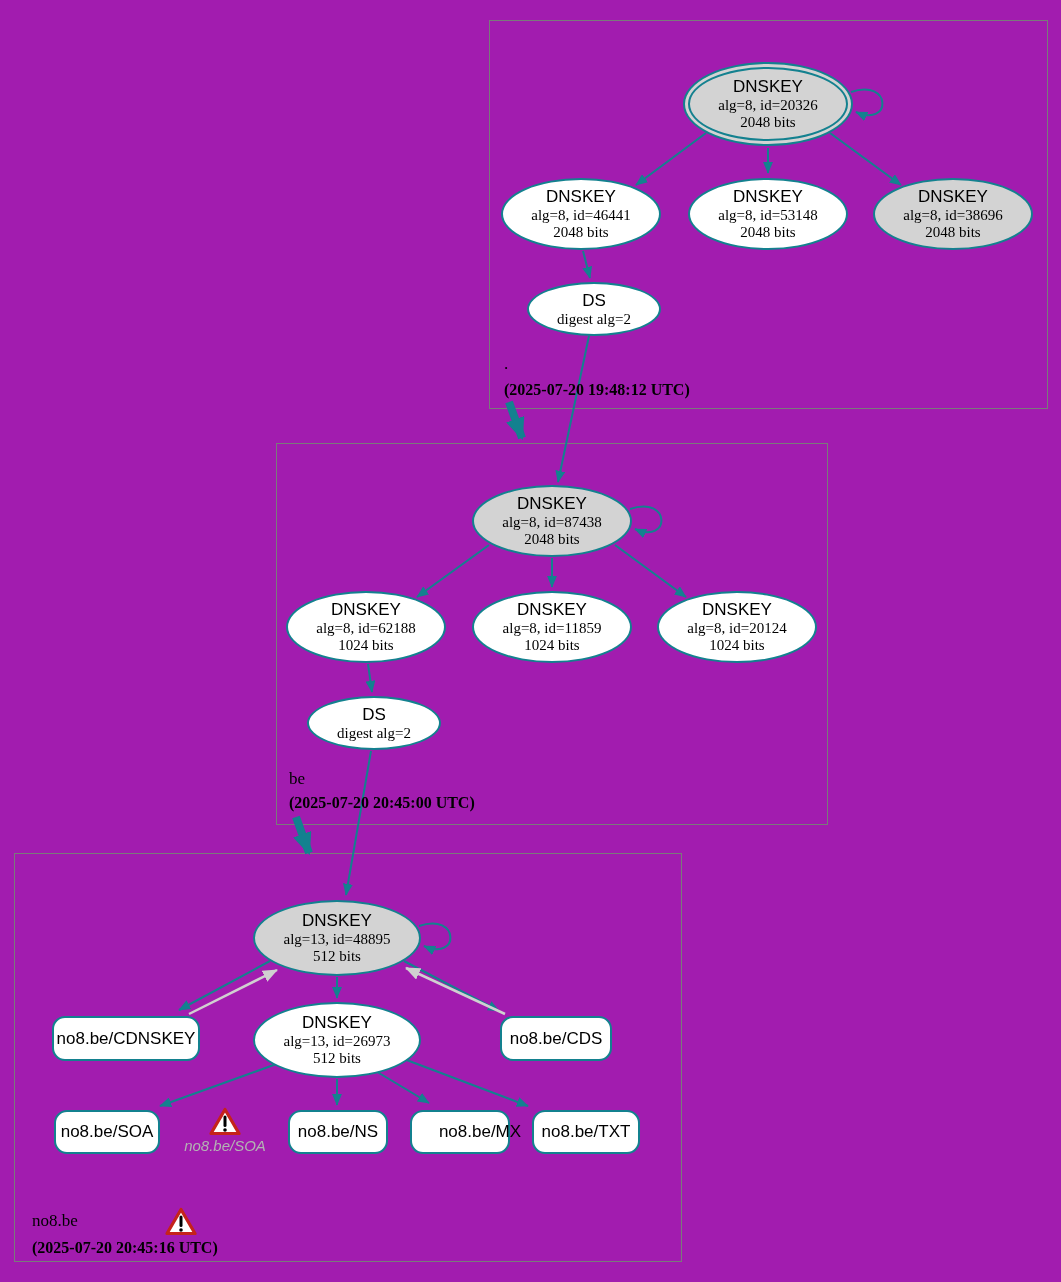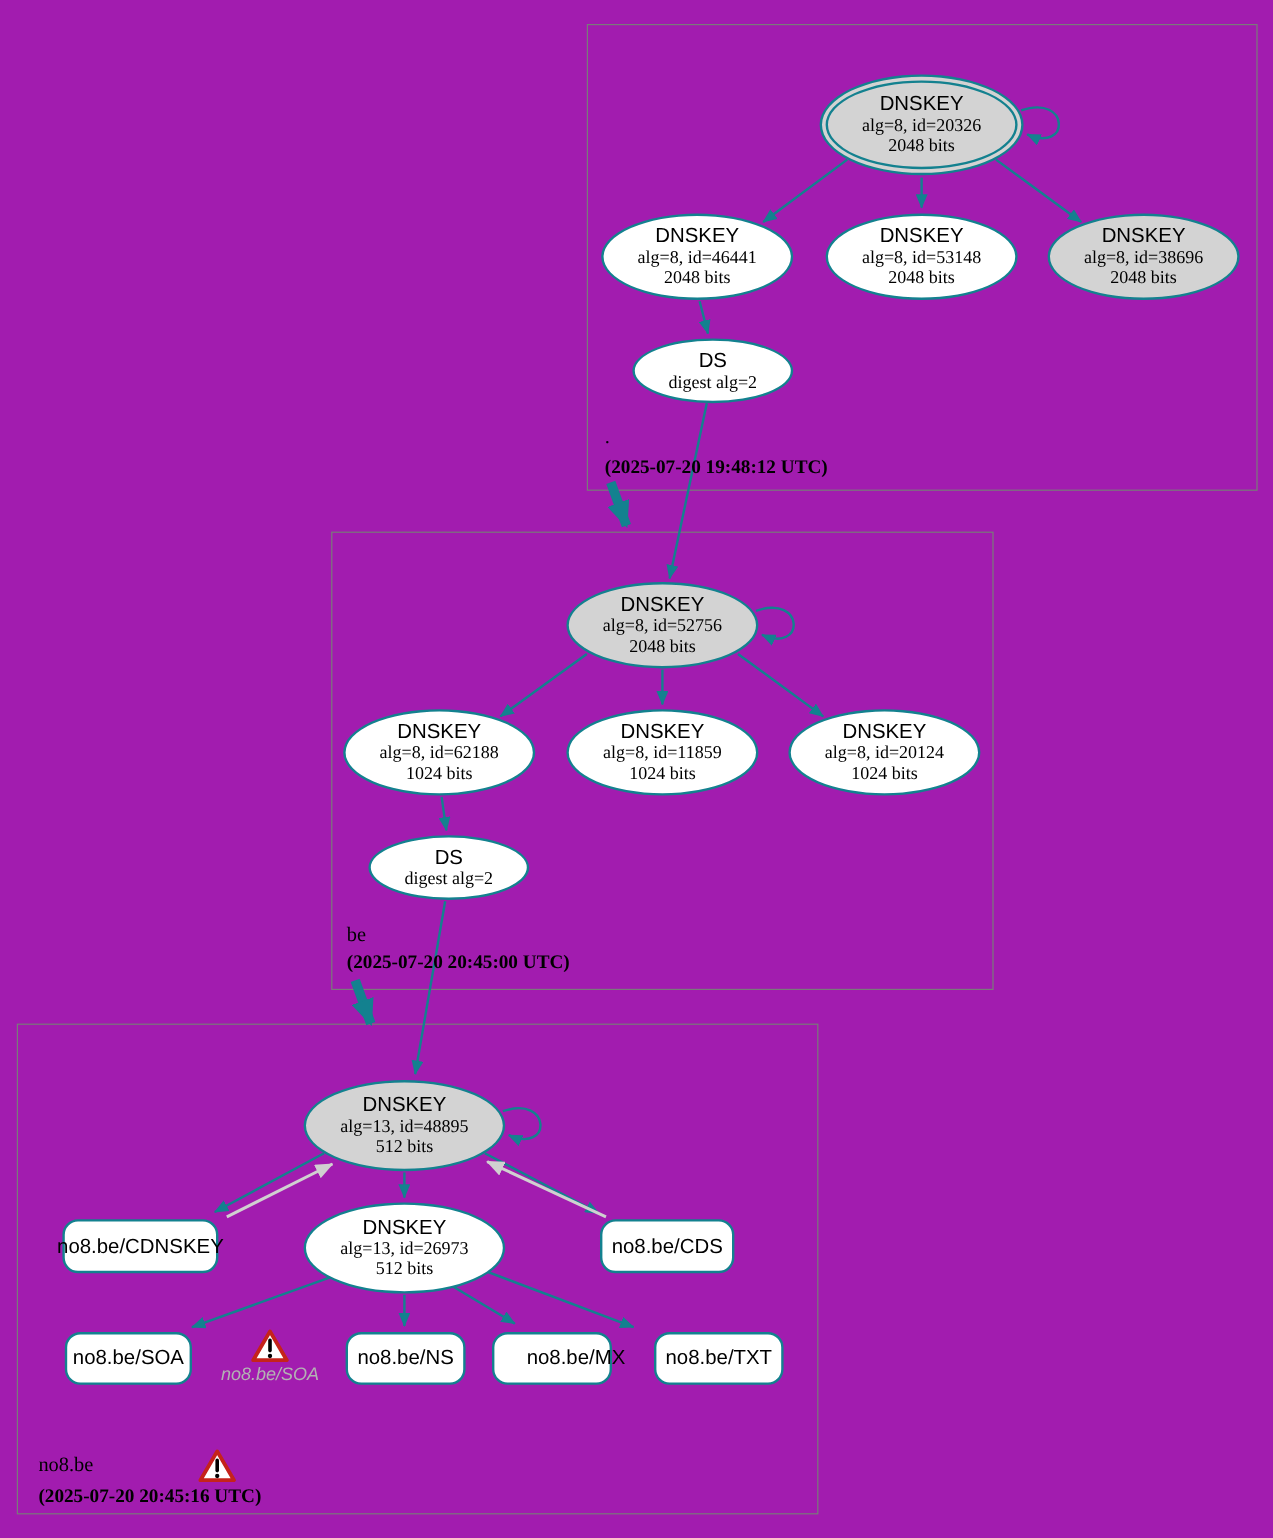--- a/index.html
+++ b/index.html
@@ -104,21 +104,21 @@
   <div class="node ellipse" style="left:527px;top:282px;width:134px;height:54px;">
     <div class="nt">DS</div>
     <div class="nd">digest alg=2</div>
   </div>
 
   <div class="zone-label" style="left:504px;top:354px;">.</div>
   <div class="zone-ts" style="left:504px;top:381px;">(2025-07-20 19:48:12 UTC)</div>
 
   <div class="node ellipse gray" style="left:472px;top:485px;width:160px;height:72px;">
     <div class="nt">DNSKEY</div>
-    <div class="nd">alg=8, id=52756</div>
+    <div class="nd">alg=8, id=87438</div>
     <div class="nd">2048 bits</div>
   </div>
 
   <div class="node ellipse" style="left:286px;top:591px;width:160px;height:72px;">
     <div class="nt">DNSKEY</div>
     <div class="nd">alg=8, id=62188</div>
     <div class="nd">1024 bits</div>
   </div>
 
   <div class="node ellipse" style="left:472px;top:591px;width:160px;height:72px;">
@@ -146,41 +146,41 @@
     <div class="nd">alg=13, id=48895</div>
     <div class="nd">512 bits</div>
   </div>
 
   <div class="node ellipse" style="left:253px;top:1002px;width:168px;height:76px;">
     <div class="nt">DNSKEY</div>
     <div class="nd">alg=13, id=26973</div>
     <div class="nd">512 bits</div>
   </div>
 
-  <div class="node rrset" style="left:52px;top:1016px;width:130px;height:45px;">
+  <div class="node rrset" style="left:52px;top:1016px;width:148px;height:45px;">
     <span>no8.be/CDNSKEY</span>
   </div>
 
   <div class="node rrset" style="left:500px;top:1016px;width:112px;height:45px;">
     <span>no8.be/CDS</span>
   </div>
 
   <div class="node rrset" style="left:54px;top:1110px;width:106px;height:44px;">
     <span>no8.be/SOA</span>
   </div>
 
   <div class="node rrset" style="left:288px;top:1110px;width:100px;height:44px;">
     <span>no8.be/NS</span>
   </div>
 
   <div class="node rrset" style="left:410px;top:1110px;width:100px;height:44px;padding-left:40px;">
     <span>no8.be/MX</span>
   </div>
 
-  <div class="node rrset" style="left:532px;top:1110px;width:108px;height:44px;margin-left:13px;">
+  <div class="node rrset" style="left:532px;top:1110px;width:108px;height:44px;">
     <span>no8.be/TXT</span>
   </div>
 
   <div class="warn" style="left:209px;top:1107px;width:32px;height:29px;">
     <svg width="32" height="29" viewBox="0 0 32 29">
       <polygon points="16,2.5 30,26.5 2,26.5" fill="#ffffff" stroke="#c5231b" stroke-width="3.2" stroke-linejoin="round"></polygon>
       <line x1="16" y1="10" x2="16" y2="18.5" stroke="#000" stroke-width="3" stroke-linecap="round"></line>
       <circle cx="16" cy="23" r="1.8" fill="#000"></circle>
     </svg>
   </div>

